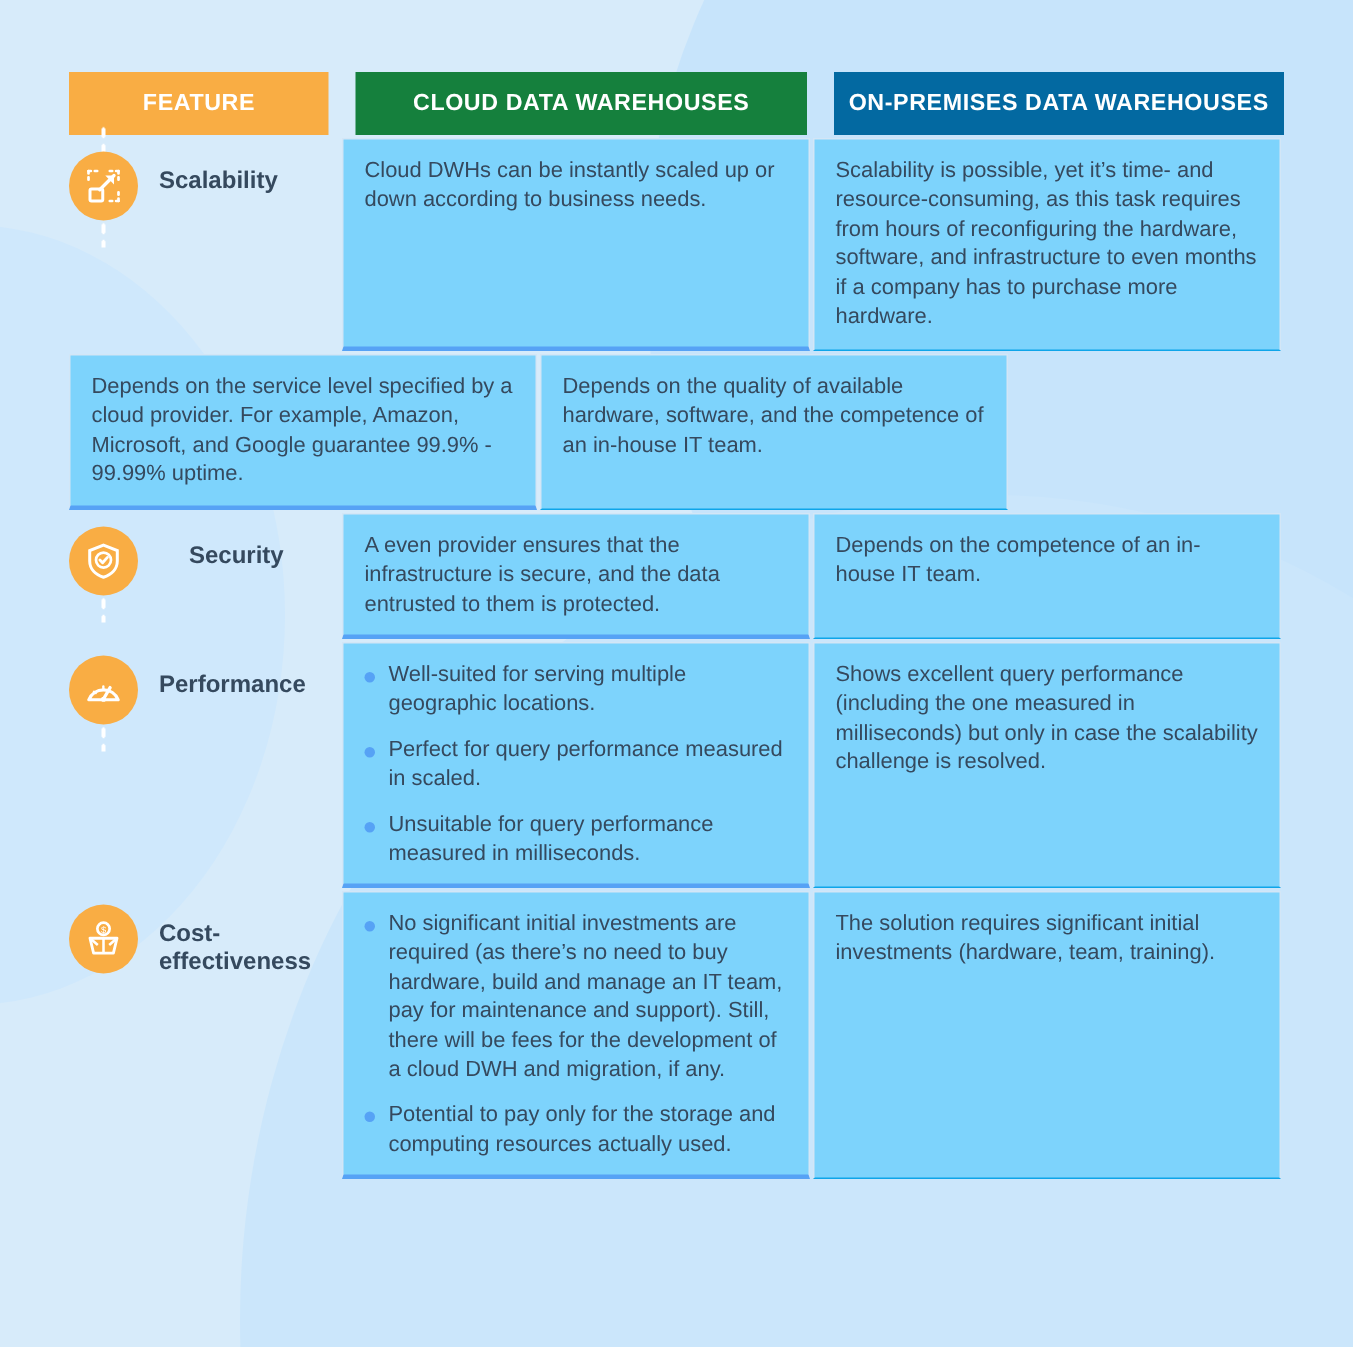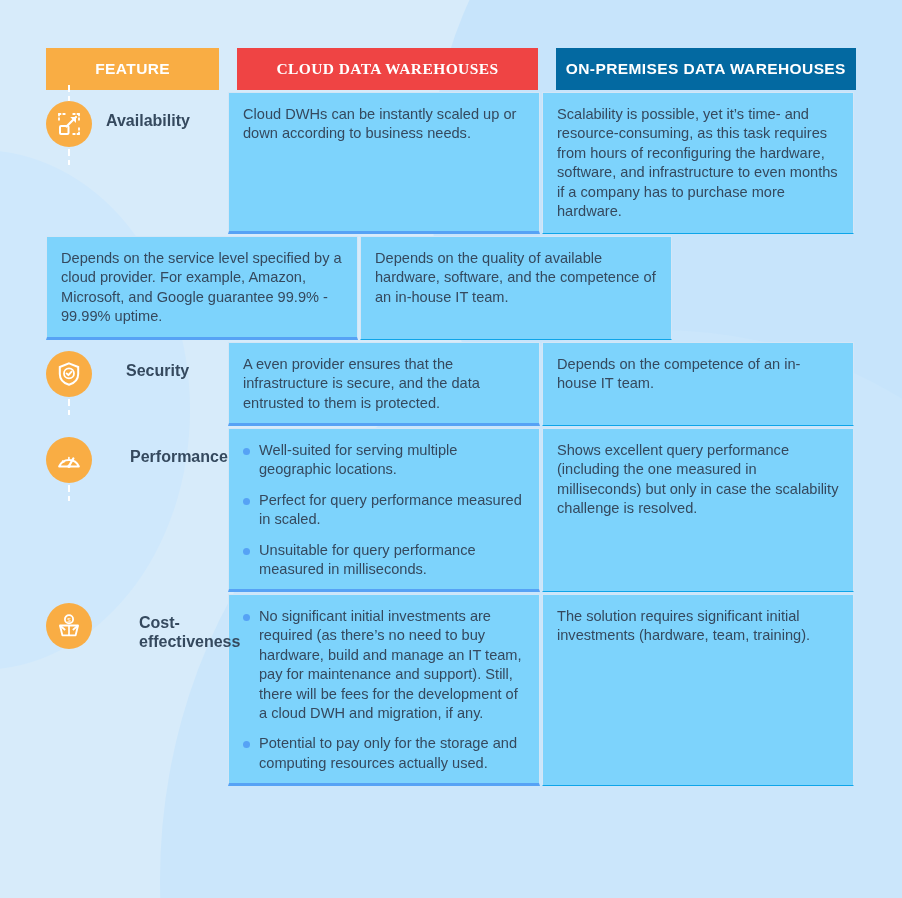--- a/index.html
+++ b/index.html
@@ -78,21 +78,21 @@
     display: flex;
     align-items: center;
     justify-content: center;
     color: #ffffff;
     font-size: 15.5px;
     font-weight: bold;
     letter-spacing: 0.4px;
     text-align: center;
   }
   .head-feature { width: 180px; background: #f9ad44; }
-  .head-cloud   { width: 312px; background: #ef4444; font-family: Liberation Serif, serif; }
+  .head-cloud   { width: 312px; background: #15803d; }
   .head-onprem  { width: 312px; background: #0369a1; }
 
   
   .body-row {
     display: flex;
     gap: 2px;
     margin-bottom: 2px;
   }
 
   
@@ -216,21 +216,21 @@
       <path d="M23 23 L16 23" stroke-dasharray="1.6 2.6"></path>
       <path d="M23 23 L23 16" stroke-dasharray="1.6 2.6"></path>
       <path d="M10.5 15.5 L20 6" stroke-width="2.2"></path>
     </g>
     <path d="M20 6 L20 12 L14.2 6 Z" fill="#ffffff"></path>
     <rect x="4" y="15" width="8.5" height="8" rx="1" fill="none" stroke="#ffffff" stroke-width="2"></rect>
   </svg>
               </div>
               <div class="dot-line"></div>
             </div>
-            <div class="feature-label">Availability</div>
+            <div class="feature-label">Scalability</div>
           </div>
           <div class="txt-cell cloud" style="height: 142px;">
             <p>Cloud DWHs can be instantly scaled up or down according to business needs.</p>
           </div>
           <div class="txt-cell onprem" style="height: 142px;">
             <p>Scalability is possible, yet it’s time- and resource-consuming, as this task requires from hours of reconfiguring the hardware, software, and infrastructure to even months if a company has to purchase more hardware.</p>
           </div>
         </div>
         <div class="body-row">
           <div class="txt-cell cloud" style="height: 104px;">
@@ -255,21 +255,21 @@
             <div class="feature-label">Security</div>
           </div>
           <div class="txt-cell cloud" style="height: 84px;">
             <p>A even provider ensures that the infrastructure is secure, and the data entrusted to them is protected.</p>
           </div>
           <div class="txt-cell onprem" style="height: 84px;">
             <p>Depends on the competence of an in-house IT team.</p>
           </div>
         </div>
         <div class="body-row">
-          <div class="feature-cell" style="height: 164px; gap: 24px;">
+          <div class="feature-cell" style="height: 164px;">
             <div class="icon-wrap">
               <div class="icon-circle">
                 <svg id="ico-speedometer-icon" width="26" height="26" viewBox="0 0 26 26">
     <path d="M3.2 19.5 A10.6 10.6 0 0 1 22.8 19.5 Z" fill="none" stroke="#ffffff" stroke-width="2.1" stroke-linejoin="round"></path>
     <path d="M13 19 L17.4 11.4" stroke="#ffffff" stroke-width="2.2" stroke-linecap="round"></path>
     <circle cx="13" cy="19.2" r="1.7" fill="#ffffff"></circle>
     <path d="M6.6 14.2 L7.8 15" stroke="#ffffff" stroke-width="1.6" stroke-linecap="round"></path>
     <path d="M12.9 10.6 L12.9 12" stroke="#ffffff" stroke-width="1.6" stroke-linecap="round"></path>
   </svg>
               </div>
@@ -282,21 +282,21 @@
               <li>Well-suited for serving multiple geographic locations.</li>
               <li>Perfect for query performance measured in scaled.</li>
               <li>Unsuitable for query performance measured in milliseconds.</li>
             </ul>
           </div>
           <div class="txt-cell onprem" style="height: 164px;">
             <p>Shows excellent query performance (including the one measured in milliseconds) but only in case the scalability challenge is resolved.</p>
           </div>
         </div>
         <div class="body-row">
-          <div class="feature-cell" style="height: 192px; gap: 33px;">
+          <div class="feature-cell" style="height: 192px;">
             <div class="icon-wrap">
               <div class="icon-circle">
                 <svg id="ico-money-box-icon" width="26" height="26" viewBox="0 0 26 26">
     <circle cx="13" cy="6.2" r="4.1" fill="none" stroke="#ffffff" stroke-width="1.8"></circle>
     <text x="13" y="8.7" font-size="6.2" fill="#ffffff" text-anchor="middle" font-family="Liberation Sans, sans-serif">$</text>
     <path d="M4 12.5 L22 12.5 L19.6 22.4 L6.4 22.4 Z" fill="none" stroke="#ffffff" stroke-width="1.9" stroke-linejoin="round"></path>
     <path d="M4 12.5 L9.2 17 M22 12.5 L16.8 17 M13 12.8 L13 22.2" fill="none" stroke="#ffffff" stroke-width="1.7"></path>
   </svg>
               </div>
             </div>

